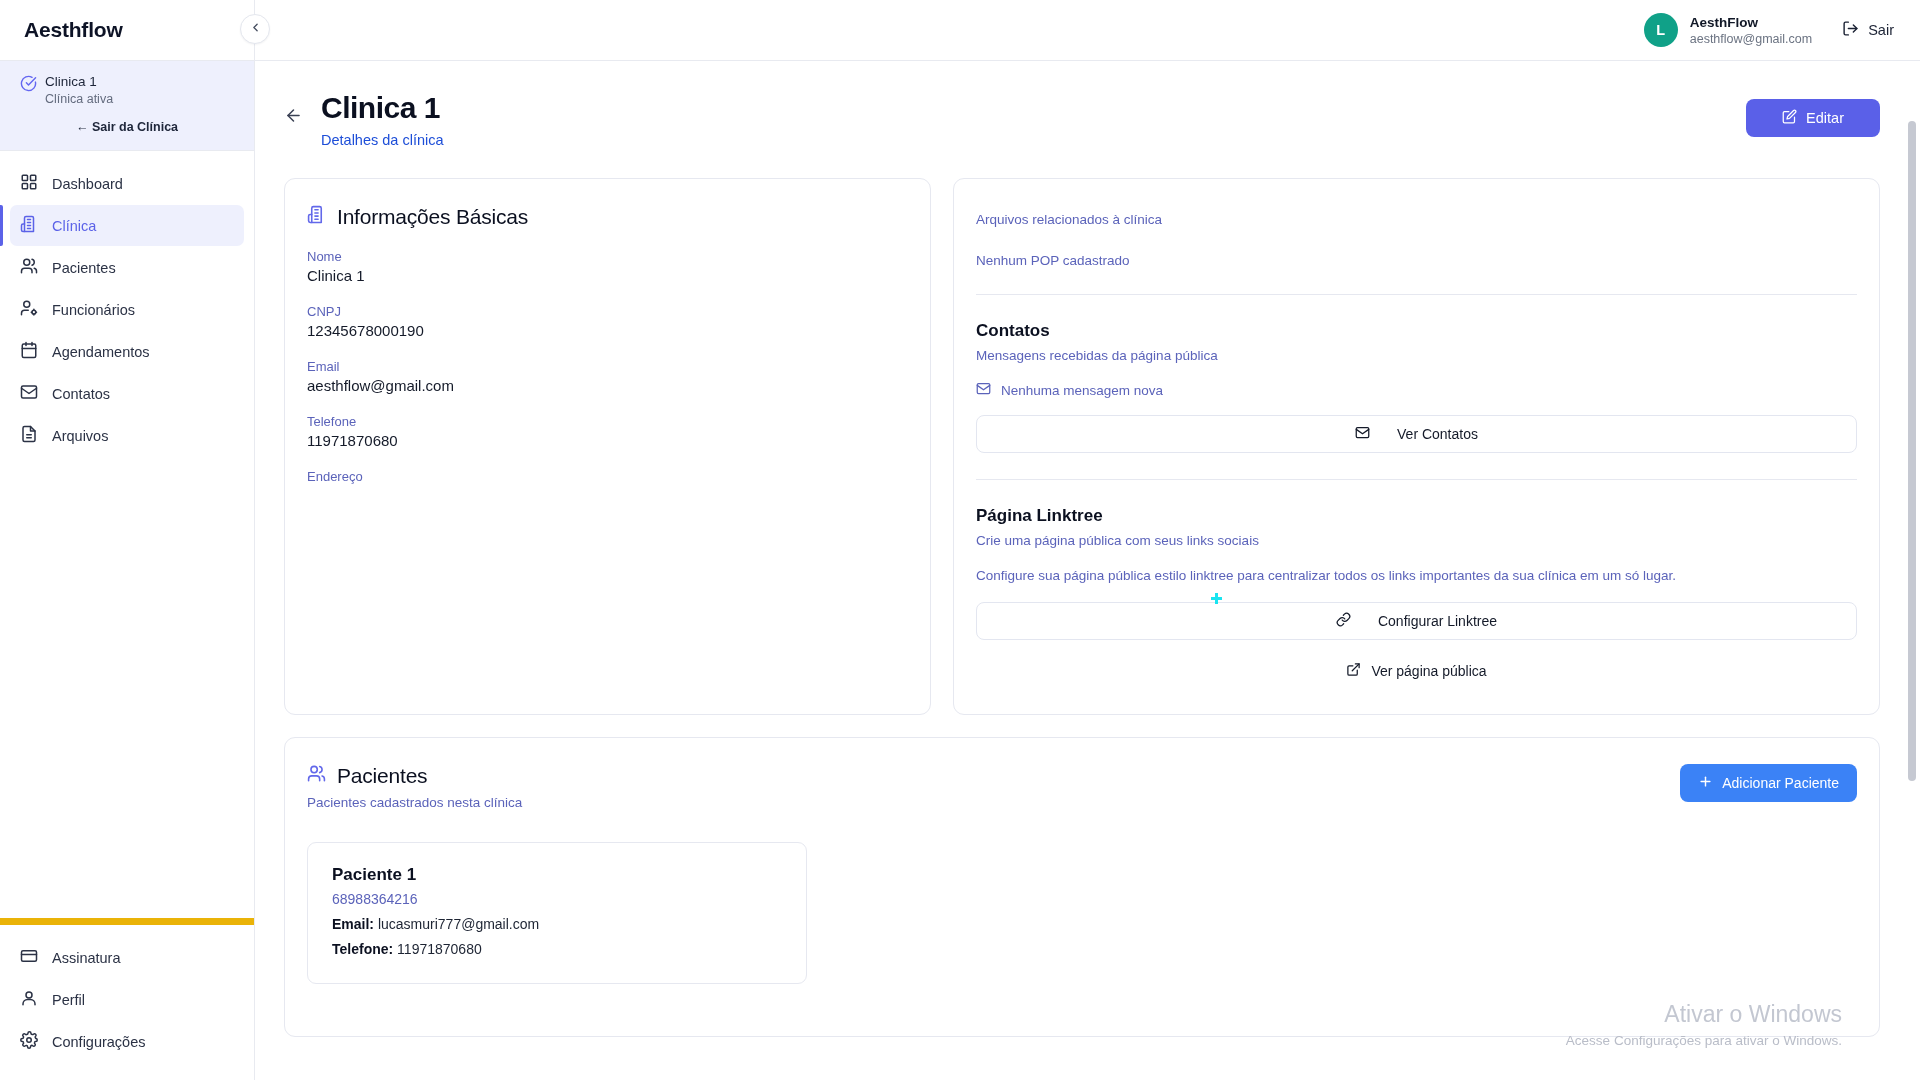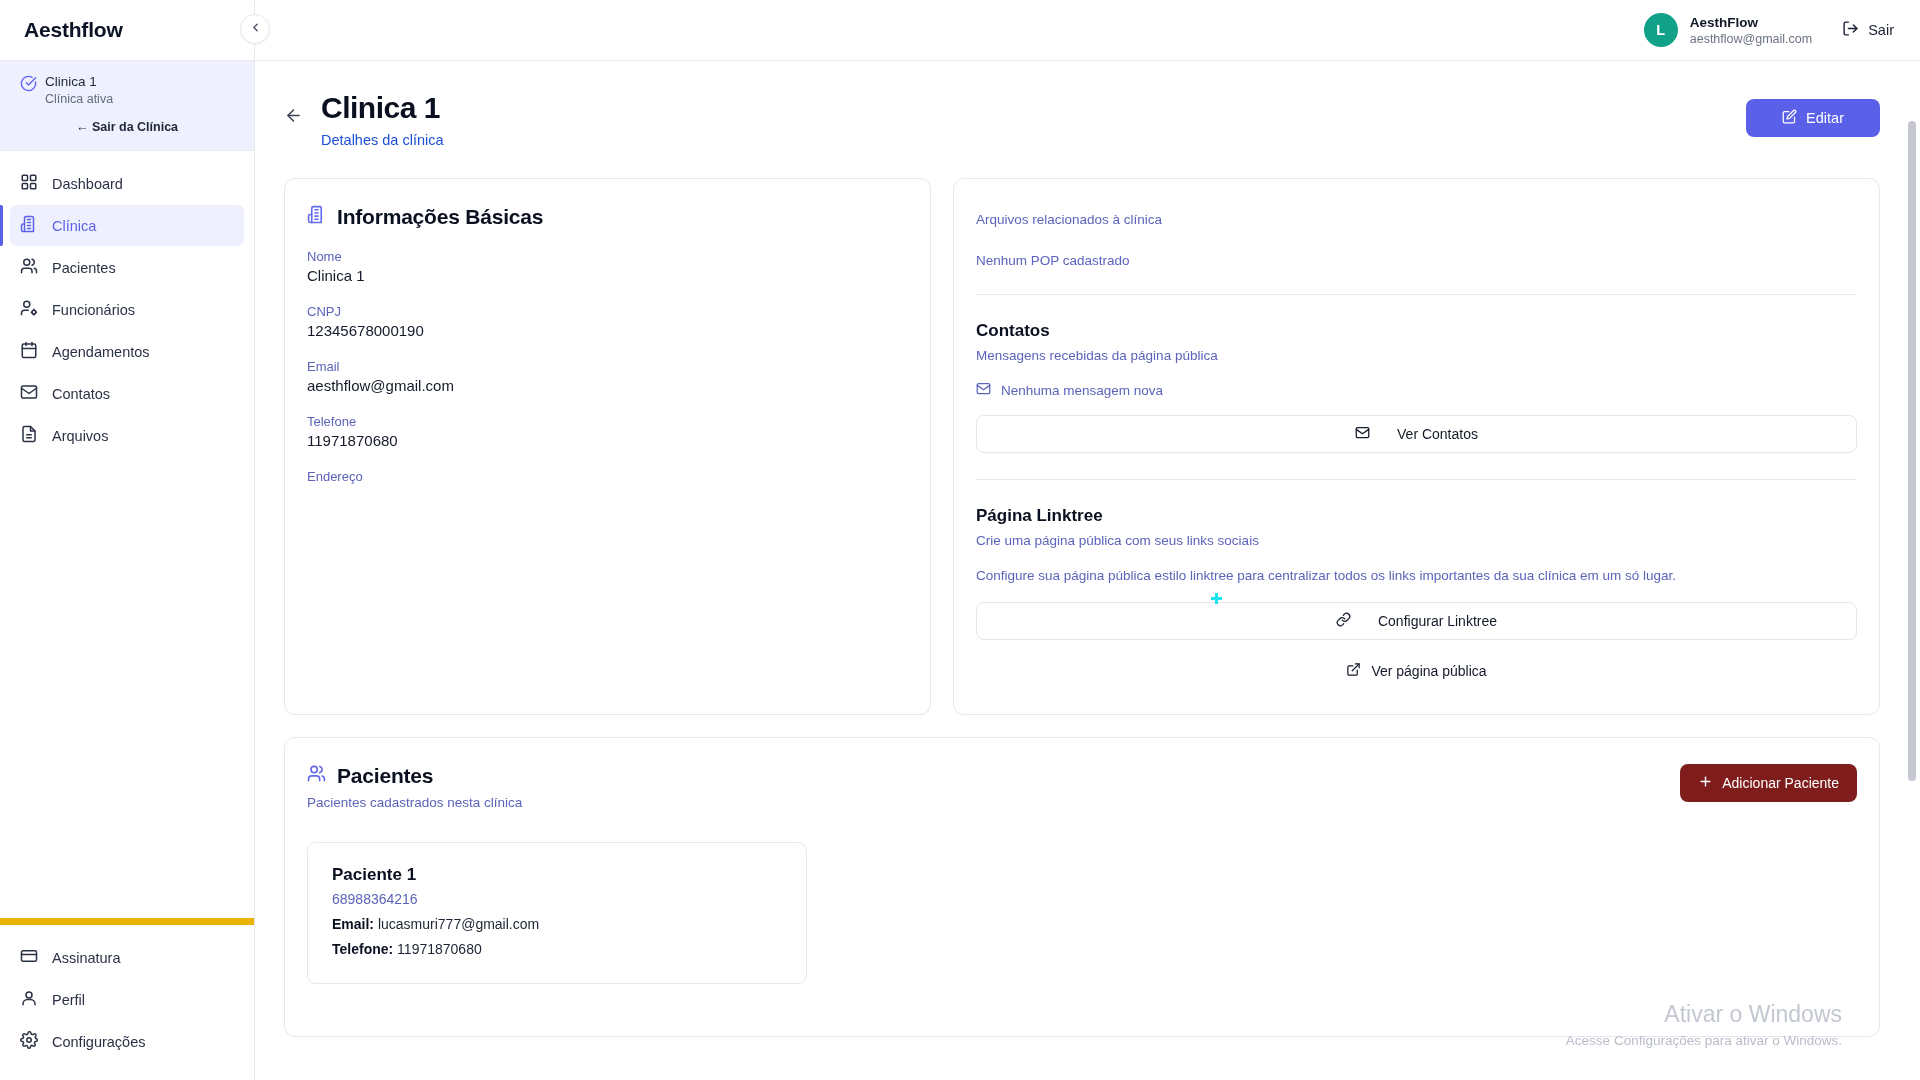--- a/index.html
+++ b/index.html
@@ -136,21 +136,21 @@
   .card {
     background: #ffffff;
     border: 1px solid #e6e8f0;
     border-radius: 11px;
   }
   .card-basic { flex: 0 0 647px; padding: 26px 22px; min-height: 492px; }
   .card-docs  { flex: 1 1 auto; padding: 26px 22px; min-height: 492px; }
 
   .card-title {
     display: flex; align-items: center; gap: 11px;
-    font-size: 21px; font-weight: bold; color: #0b1020; letter-spacing: -0.2px;
+    font-size: 21px; font-weight: normal; color: #0b1020; letter-spacing: -0.2px;
   }
   .card-title svg { stroke: #6268ea; flex: 0 0 auto; }
   .card-title-plain { font-size: 21px; font-weight: bold; color: #0b1020; letter-spacing: -0.2px; }
 
   .field { margin-top: 20px; }
   .field-label { font-size: 13px; color: #5b63ba; margin-bottom: 3px; }
   .field-value { font-size: 15px; color: #141a29; }
 
   .card-sub { font-size: 13.5px; color: #5b63ba; margin-top: 7px; }
   .empty-note { font-size: 13.5px; color: #5b63ba; margin-top: 26px; }
@@ -185,21 +185,21 @@
 
   
   .card-pacientes {
     margin: 22px 0 0 11px;
     padding: 26px 22px 0 22px;
     min-height: 300px;
   }
   .pac-head { display: flex; align-items: flex-start; }
   .pac-head-l { flex: 1 1 auto; }
   .btn-add {
-    background: #7f1d1d; color: #ffffff; border: none; border-radius: 8px;
+    background: #3b82f6; color: #ffffff; border: none; border-radius: 8px;
     height: 38px; padding: 0 18px;
     display: flex; align-items: center; gap: 9px;
     font-size: 14px; font-family: inherit; cursor: pointer;
   }
   .btn-add svg { stroke: #ffffff; }
 
   .pac-grid { margin-top: 32px; display: flex; gap: 20px; }
   .pac-card {
     flex: 0 0 500px;
     border: 1px solid #e6e8f0; border-radius: 9px;

